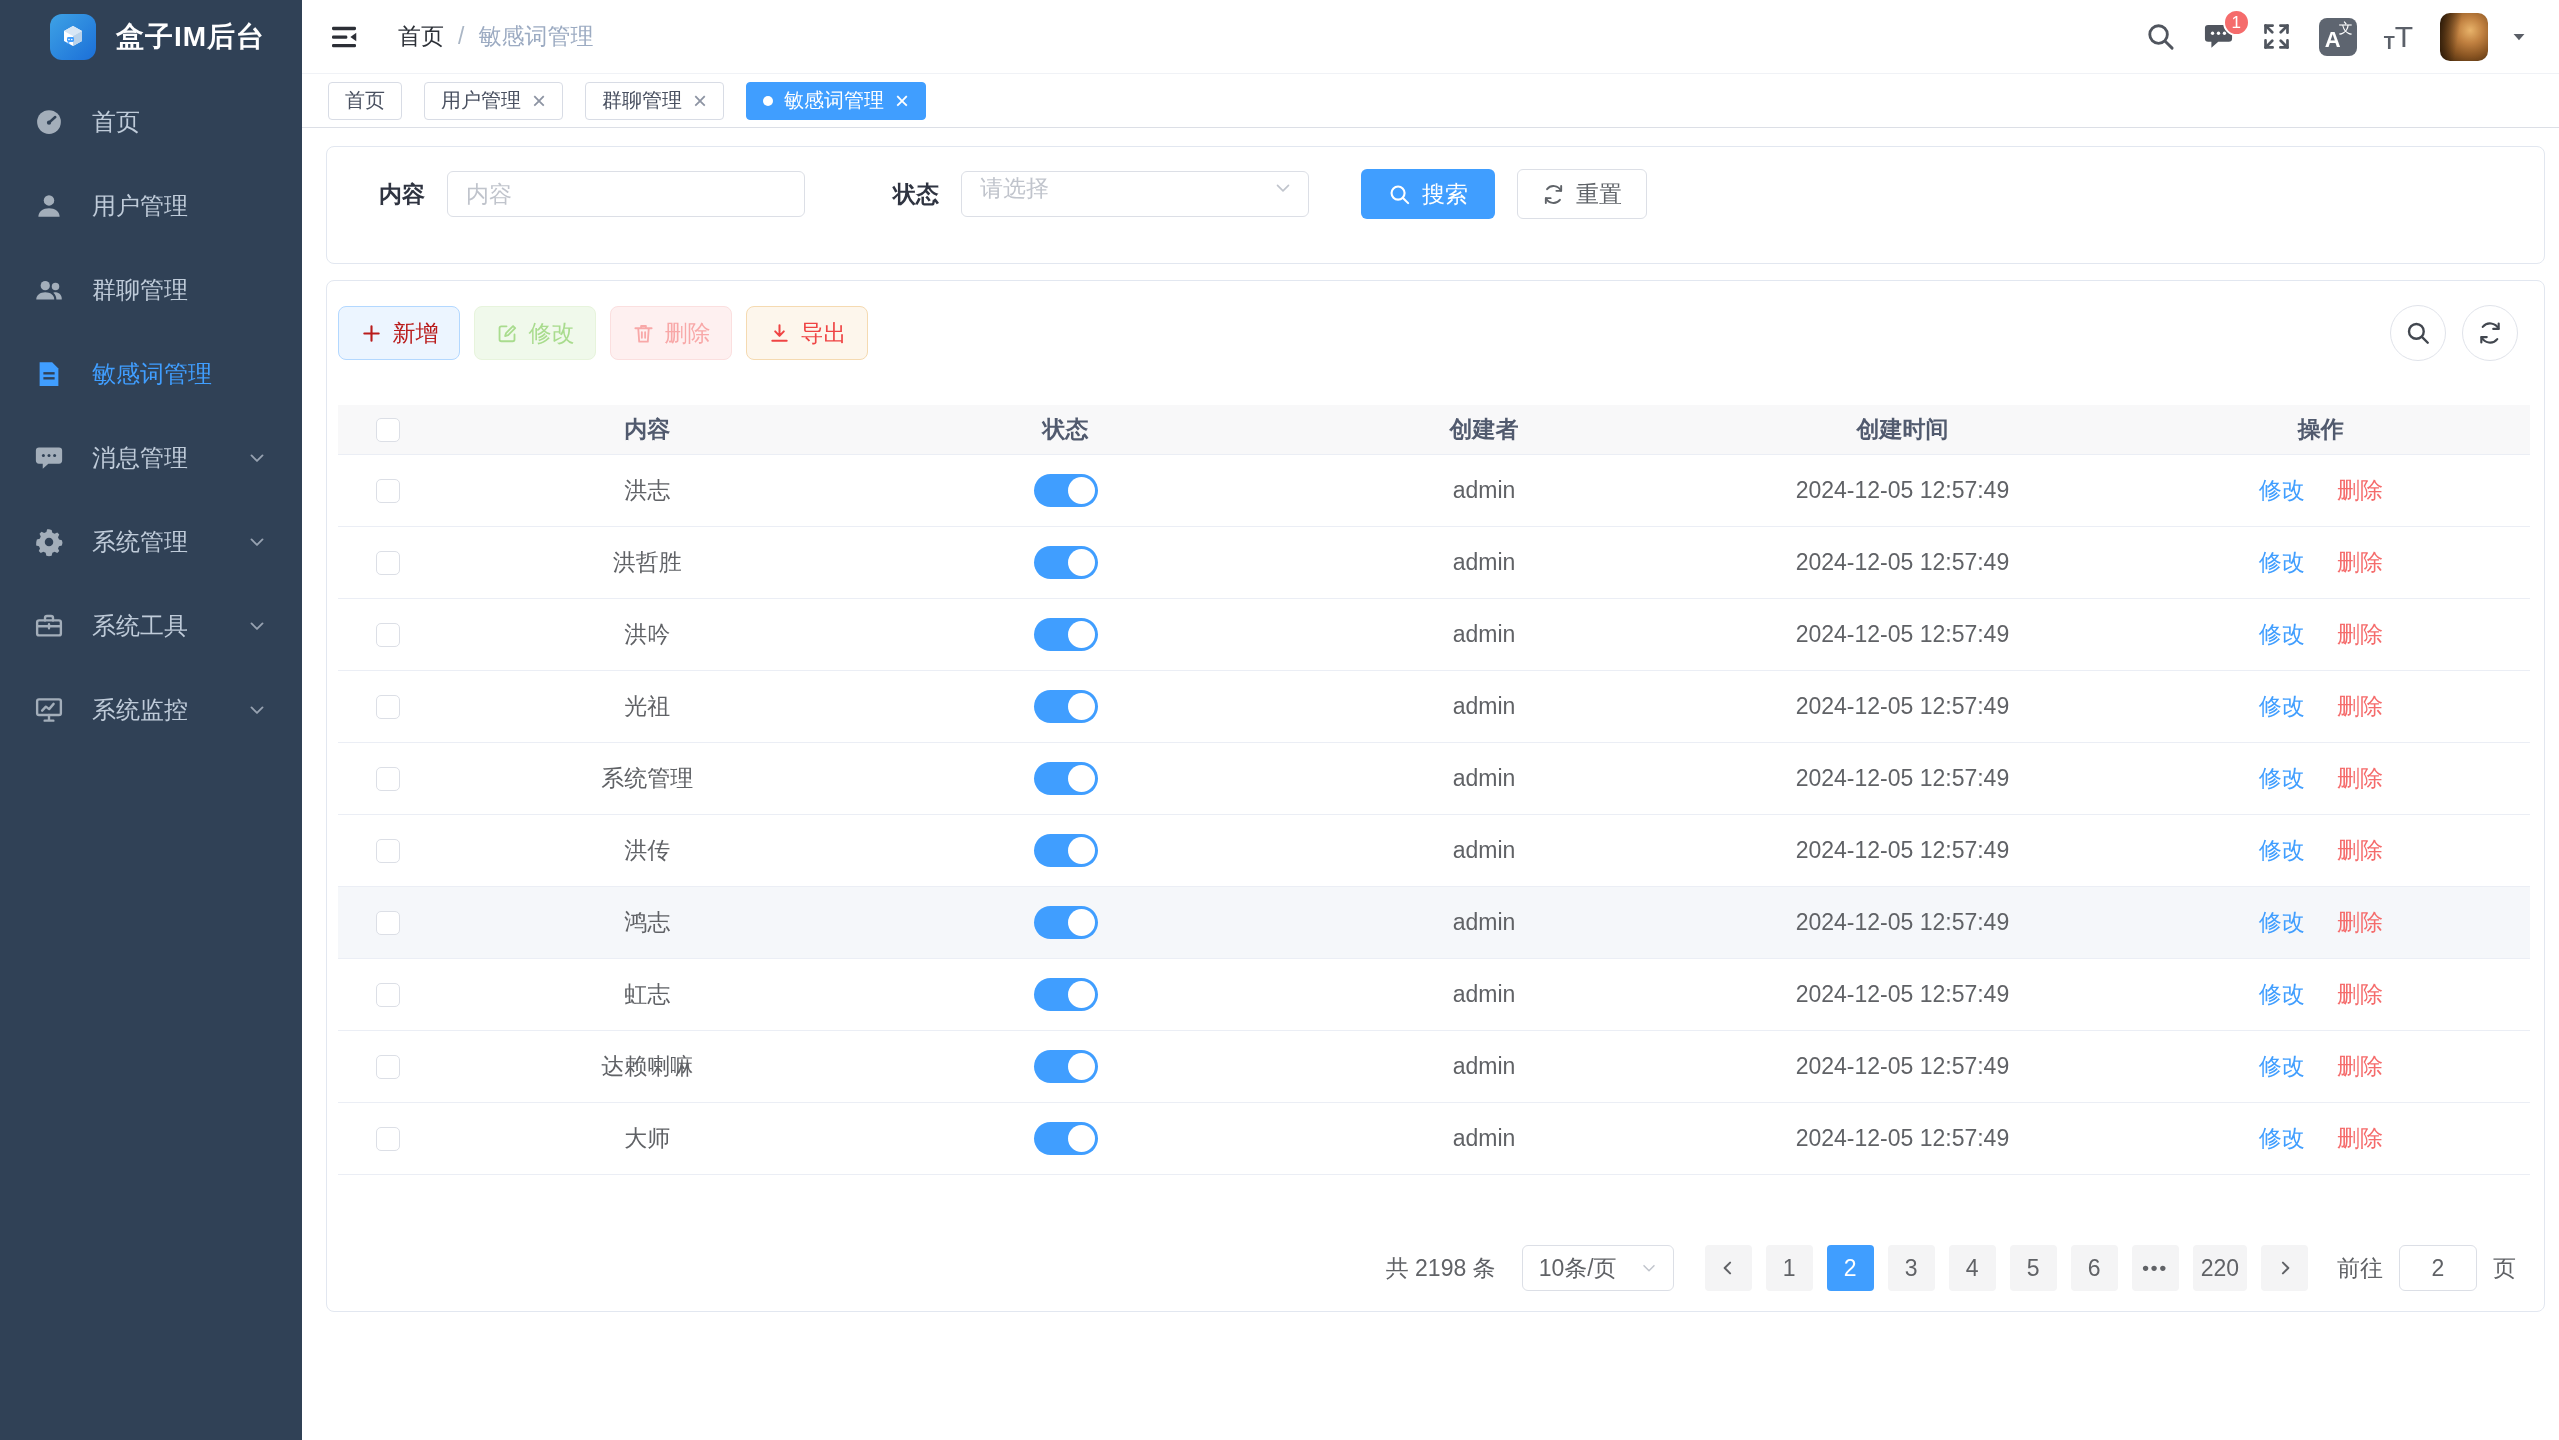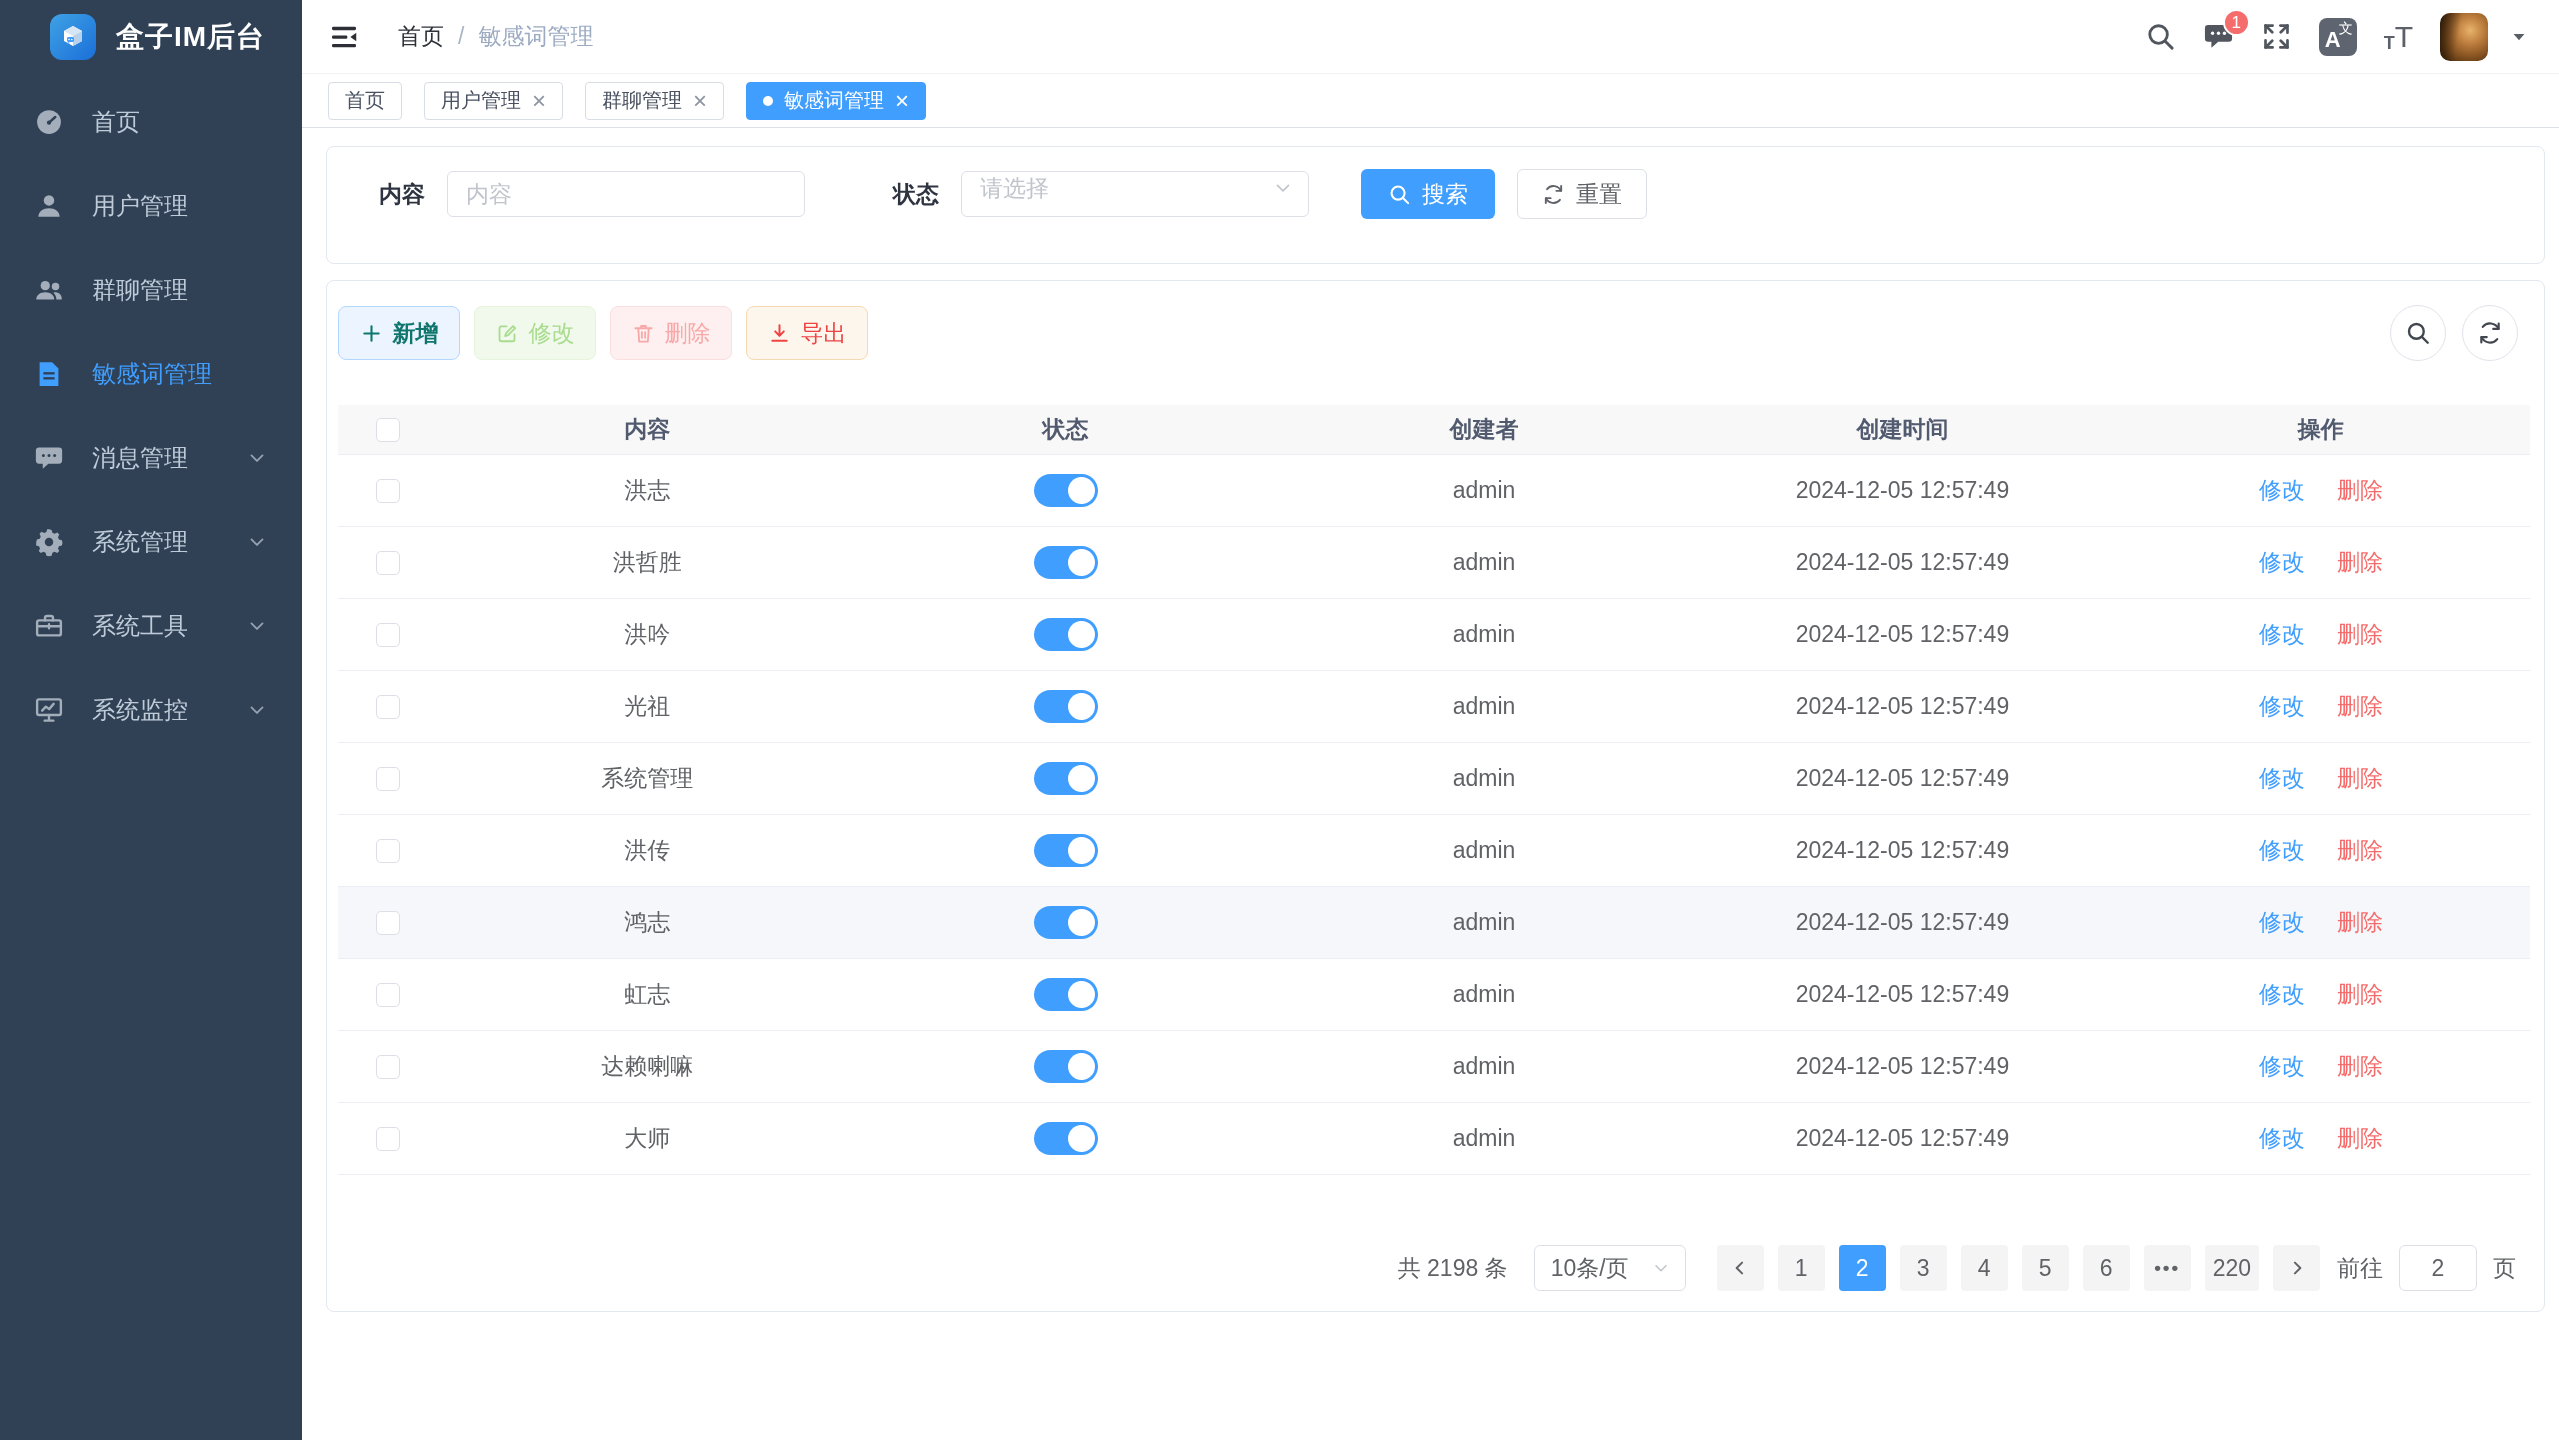--- a/index.html
+++ b/index.html
@@ -84,21 +84,21 @@
   .btn .b-icon { width: 23px; height: 23px; }
   .btn-search { margin-left: 52px; height: 50px; padding: 0 26px; background: #409eff; color: #fff; }
   .btn-reset { margin-left: 22px; height: 50px; padding: 0 24px; background: #fff; border-color: #dcdfe6; color: #5f6368; }
 
   
   .table-card { padding: 24px 14px 20px 11px; display: flex; flex-direction: column; }
   .toolbar { display: flex; align-items: center; gap: 14px; margin-bottom: 44px; }
   .tb-btn { width: 122px; height: 54px; border-radius: 8px; border: 1px solid; font-size: 23px;
     display: flex; align-items: center; justify-content: center; gap: 10px; cursor: pointer; font-family: inherit; }
   .tb-btn .b-icon { width: 23px; height: 23px; }
-  .tb-add    { background: #ecf5ff; border-color: #b3d8ff; color: #0f766e; font-weight: bold; }
+  .tb-add    { background: #ecf5ff; border-color: #b3d8ff; color: #b91c1c; }
   .tb-edit   { background: #f0f9eb; border-color: #e7f4dc; color: #a9dc8e; cursor: not-allowed; }
   .tb-delete { background: #fef0f0; border-color: #fbdfdf; color: #f8a8a8; cursor: not-allowed; }
   .tb-export { background: #fdf6ec; border-color: #f5dab1; color: #ef4444; }
   .toolbar-right { margin-left: auto; display: flex; align-items: center; gap: 16px; padding-right: 12px; }
   .circle-btn { width: 56px; height: 56px; border-radius: 50%; border: 1px solid #e0e3ea; background: #fff;
     display: flex; align-items: center; justify-content: center; color: #42474f; cursor: pointer; }
   .circle-btn .b-icon { width: 26px; height: 26px; }
 
   .table { width: 100%; font-size: 23px; }
   .thead { display: flex; align-items: center; height: 50px; background: #f8f8f9; color: #515a6e; font-weight: 700;
@@ -119,21 +119,21 @@
     font-size: 23px; color: #606266; }
   .pg-total { margin-right: 26px; }
   .pg-size { width: 152px; height: 46px; border: 1px solid #dcdfe6; border-radius: 6px; background: #fff;
     display: flex; align-items: center; justify-content: space-between; padding: 0 14px 0 16px; margin-right: 24px; cursor: pointer; }
   .pg-size .sel-arrow { width: 20px; height: 20px; color: #c0c4cc; }
   .pg-btn { min-width: 47px; height: 46px; padding: 0 8px; margin: 0 7px; border-radius: 4px; background: #f4f4f5;
     color: #606266; display: flex; align-items: center; justify-content: center; cursor: pointer; }
   .pg-btn.active { background: #409eff; color: #fff; }
   .pg-btn .b-icon { width: 20px; height: 20px; }
   .pg-btn.ellipsis { letter-spacing: 2px; font-size: 19px; font-weight: 700; }
-  .pg-goto { display: flex; align-items: center; gap: 16px; margin-left: 10px; }
+  .pg-goto { display: flex; align-items: center; gap: 16px; margin-left: 22px; }
   .goto-input { width: 78px; height: 46px; border: 1px solid #dcdfe6; border-radius: 6px; text-align: center;
     font-size: 23px; color: #606266; font-family: inherit; outline: none; }
   .i svg, .b-icon svg, .mi-icon svg, .mi-chevron svg, .tb-icon svg, .hamburger svg, .caret svg, .sel-arrow svg { width: 100%; height: 100%; display: block; }
 </style>
 </head>
 <body>
 
 <div class="app">
 
   <aside class="sidebar">

